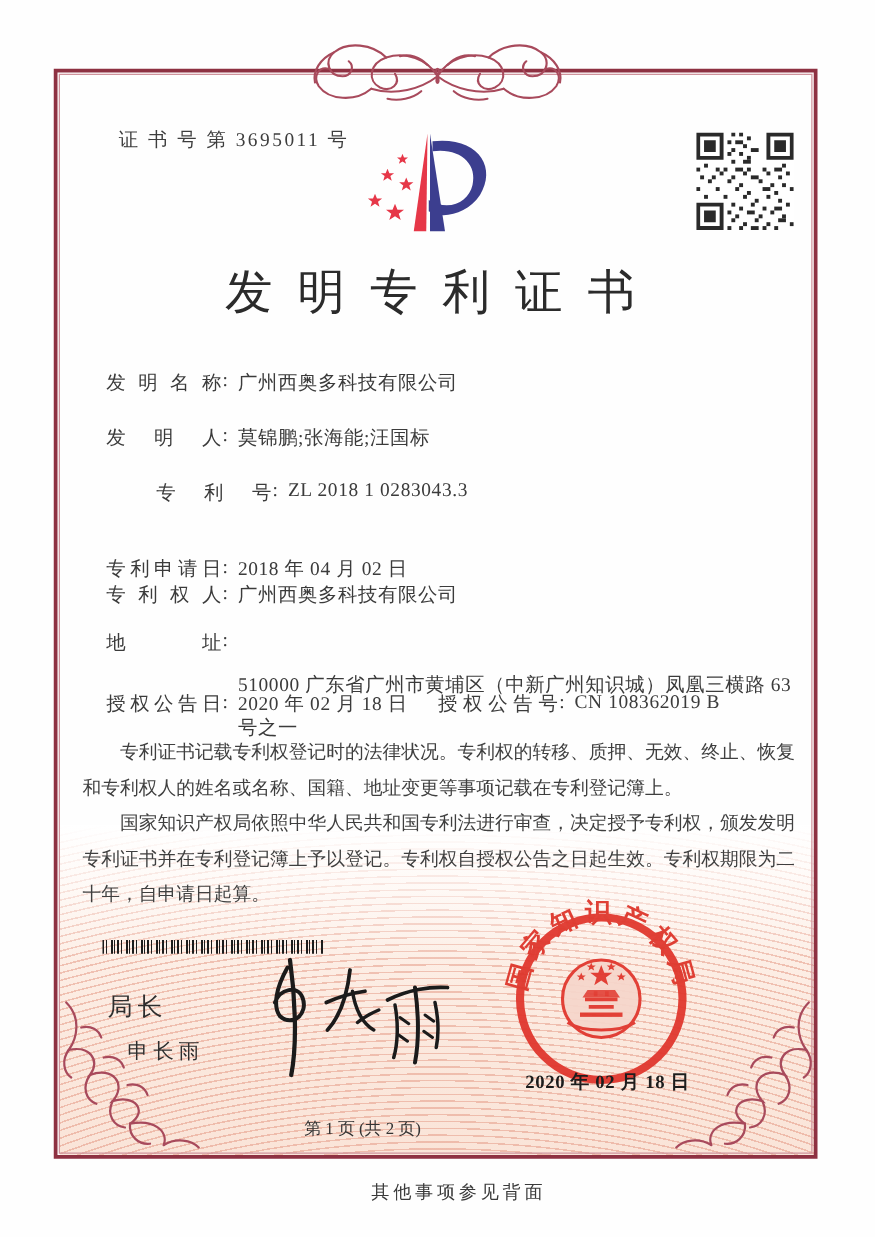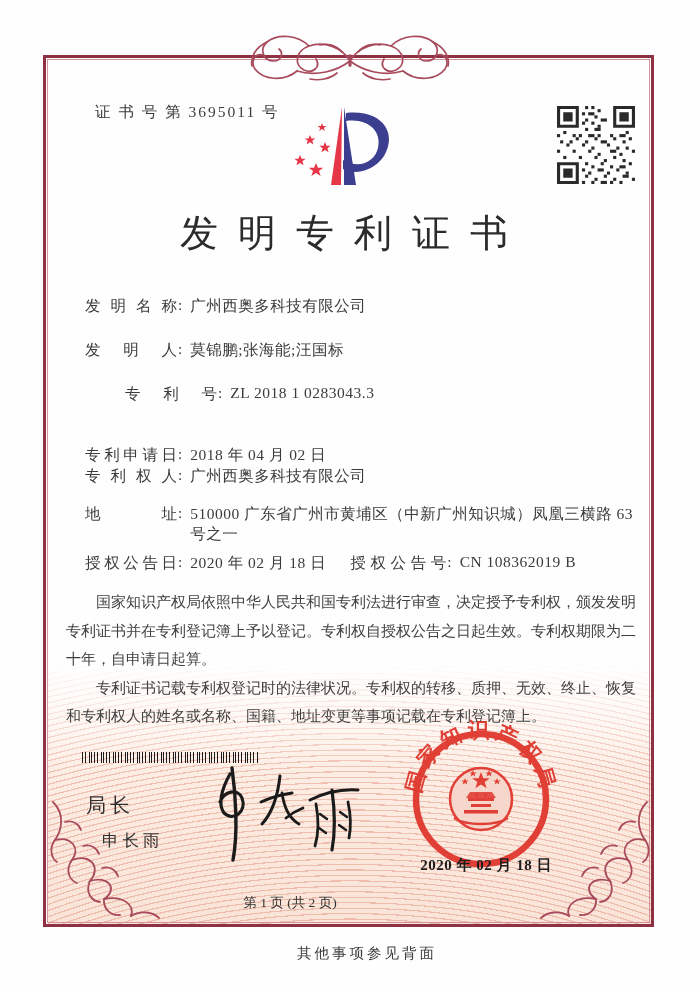--- a/index.html
+++ b/index.html
@@ -38,21 +38,21 @@
   .qr{position:absolute;left:557px;top:106px;}
   .title{
     position:absolute;left:0;top:208px;width:700px;text-align:center;
     font-size:38px;letter-spacing:20px;padding-left:8px;box-sizing:border-box;
     color:#2b2b2b;font-weight:500;
   }
   .frow{position:absolute;left:85px;font-size:15.5px;color:#3b3b3b;white-space:nowrap;}
   .flabel{display:inline-block;width:92px;text-align:justify;text-align-last:justify;vertical-align:top;}
   .fcolon{display:inline-block;margin:0 8px 0 1px;vertical-align:top;}
   .fvalue{display:inline-block;vertical-align:top;letter-spacing:0.5px;}
-  .fvalue.wrap{white-space:normal;width:452px;line-height:20px;}
+  .fvalue.wrap{white-space:normal;width:452px;line-height:34px;margin-top:28px;}
   .grant-val{display:inline-block;width:160px;vertical-align:top;letter-spacing:0.5px;}
   .paras{
     position:absolute;left:66px;top:588px;width:570px;
     font-size:15px;line-height:28.5px;color:#3f3f3f;text-align:justify;
   }
   .paras p{margin:0;text-indent:2em;}
   .barcode{
     position:absolute;left:82px;top:752px;width:177px;height:11px;
     background:repeating-linear-gradient(90deg,
       #1c1c1c 0 1.5px,rgba(0,0,0,0) 1.5px 3px,
@@ -261,22 +261,22 @@
     <span class="flabel">专利权人</span><span class="fcolon">:</span><span class="fvalue">广州西奥多科技有限公司</span>
   </div>
   <div class="frow" style="top:504px;">
     <span class="flabel">地址</span><span class="fcolon">:</span><span class="fvalue wrap">510000 广东省广州市黄埔区（中新广州知识城）凤凰三横路 63 号之一</span>
   </div>
   <div class="frow" style="top:553px;">
     <span class="flabel">授权公告日</span><span class="fcolon">:</span><span class="grant-val">2020 年 02 月 18 日</span><span class="flabel" style="width:96px;">授权公告号</span><span class="fcolon">:</span><span class="fvalue">CN 108362019 B</span>
   </div>
 
   <div class="paras">
+    <p>专利证书记载专利权登记时的法律状况。专利权的转移、质押、无效、终止、恢复和专利权人的姓名或名称、国籍、地址变更等事项记载在专利登记簿上。</p>
     <p>国家知识产权局依照中华人民共和国专利法进行审查，决定授予专利权，颁发发明专利证书并在专利登记簿上予以登记。专利权自授权公告之日起生效。专利权期限为二十年，自申请日起算。</p>
-    <p>专利证书记载专利权登记时的法律状况。专利权的转移、质押、无效、终止、恢复和专利权人的姓名或名称、国籍、地址变更等事项记载在专利登记簿上。</p>
   </div>
 
   <div class="barcode"></div>
 
   <div class="signer-title">局长</div>
   <div class="signer-name">申长雨</div>
 
   <div class="signature">
     <svg width="185" height="108" viewBox="0 0 185 108">
       <g stroke="#1b1b1b" fill="none" stroke-linecap="round" stroke-linejoin="round">

